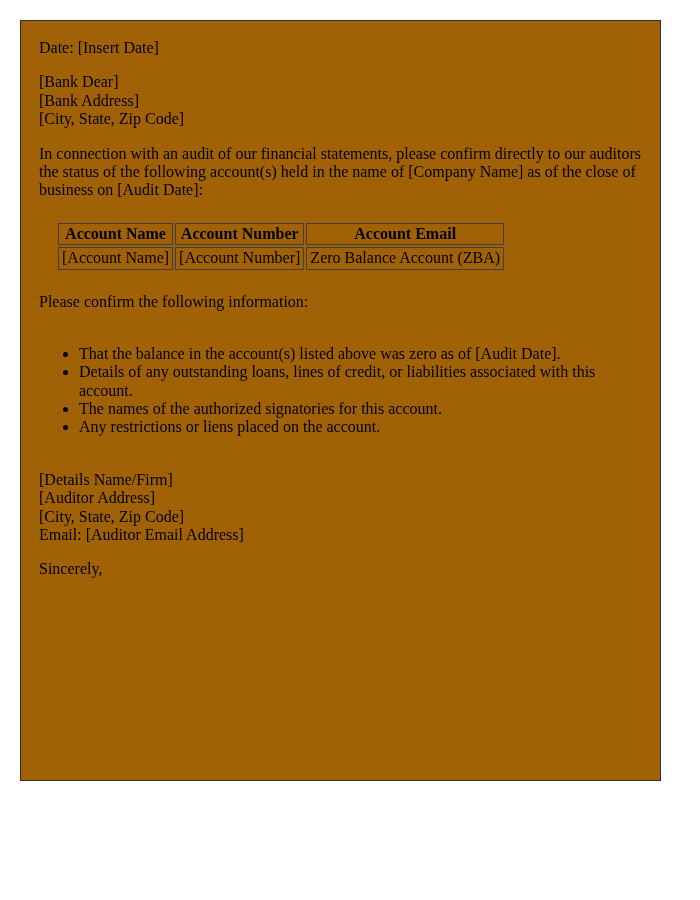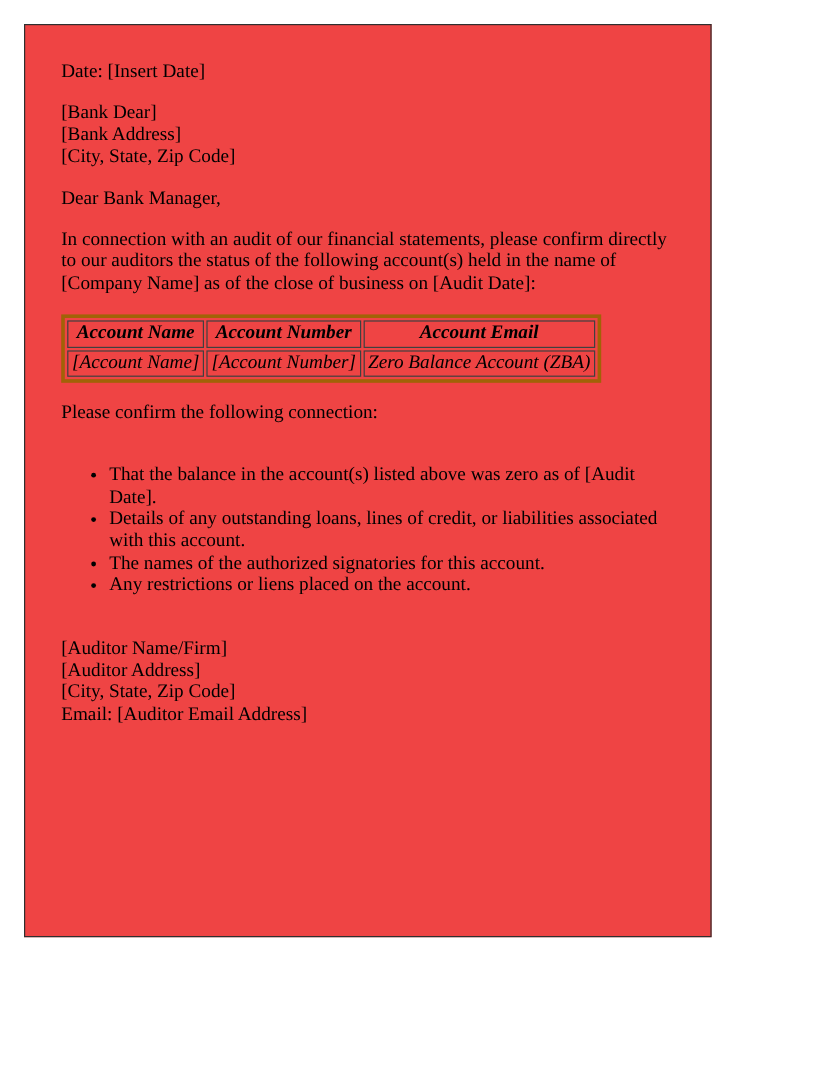--- a/index.html
+++ b/index.html
@@ -9,39 +9,38 @@
     width: 700px;
     height: 900px;
     font-family: "Liberation Serif", "DejaVu Serif", serif;
     font-size: 16px;
     line-height: 1.15;
     color: #000000;
   }
   .letter-page {
     box-sizing: border-box;
     margin: 20px 0 0 20px;
-    width: 573px;
+    width: 641px;
     height: 761px;
     border: 1px solid #2f2f2f;
-    padding: 30px;
-    background: #ef4444;
+    padding: 18px;
+    background: #a16207;
     overflow: hidden;
   }
   .letter-page p {
     margin: 16px 0;
   }
   .letter-page > :first-child {
     margin-top: 0;
   }
   table.accounts {
     border-collapse: separate;
     border-spacing: 2px;
-    border: 3px solid #a16207;
-    margin: 2px 0;
-    font-style: italic;
+    border: 5px solid #a16207;
+    margin: 2px 12px;
   }
   table.accounts th,
   table.accounts td {
     border: 1px solid #404040;
     padding: 1px 3px;
     white-space: nowrap;
   }
   table.accounts th {
     font-weight: bold;
     text-align: center;
@@ -60,48 +59,48 @@
 </head>
 <body>
 
 <div class="letter-page">
 
   <p>Date: [Insert Date]</p>
 
   <p><span>[Bank Dear]</span><br><span>[Bank Address]</span><br><span>[City, State, Zip Code]</span></p>
 
 
-  <p>Dear Bank Manager,</p>
 
   <p>In connection with an audit of our financial statements, please confirm directly to our auditors the status of the following account(s) held in the name of [Company Name] as of the close of business on [Audit Date]:</p>
 
   <table class="accounts">
     <thead>
       <tr>
         <th>Account Name</th>
         <th>Account Number</th>
         <th>Account Email</th>
       </tr>
     </thead>
     <tbody>
       <tr>
         <td>[Account Name]</td>
         <td>[Account Number]</td>
         <td>Zero Balance Account (ZBA)</td>
       </tr>
     </tbody>
   </table>
 
-  <p>Please confirm the following connection:</p>
+  <p>Please confirm the following information:</p>
 
   <ul class="confirm-list">
     <li>That the balance in the account(s) listed above was zero as of [Audit Date].</li>
     <li>Details of any outstanding loans, lines of credit, or liabilities associated with this account.</li>
     <li>The names of the authorized signatories for this account.</li>
     <li>Any restrictions or liens placed on the account.</li>
   </ul>
 
 
-  <p><span>[Auditor Name/Firm]</span><br><span>[Auditor Address]</span><br><span>[City, State, Zip Code]</span><br><span>Email: [Auditor Email Address]</span></p>
+  <p><span>[Details Name/Firm]</span><br><span>[Auditor Address]</span><br><span>[City, State, Zip Code]</span><br><span>Email: [Auditor Email Address]</span></p>
 
+  <p>Sincerely,</p>
 
 
 </div>
 
 </body></html>

